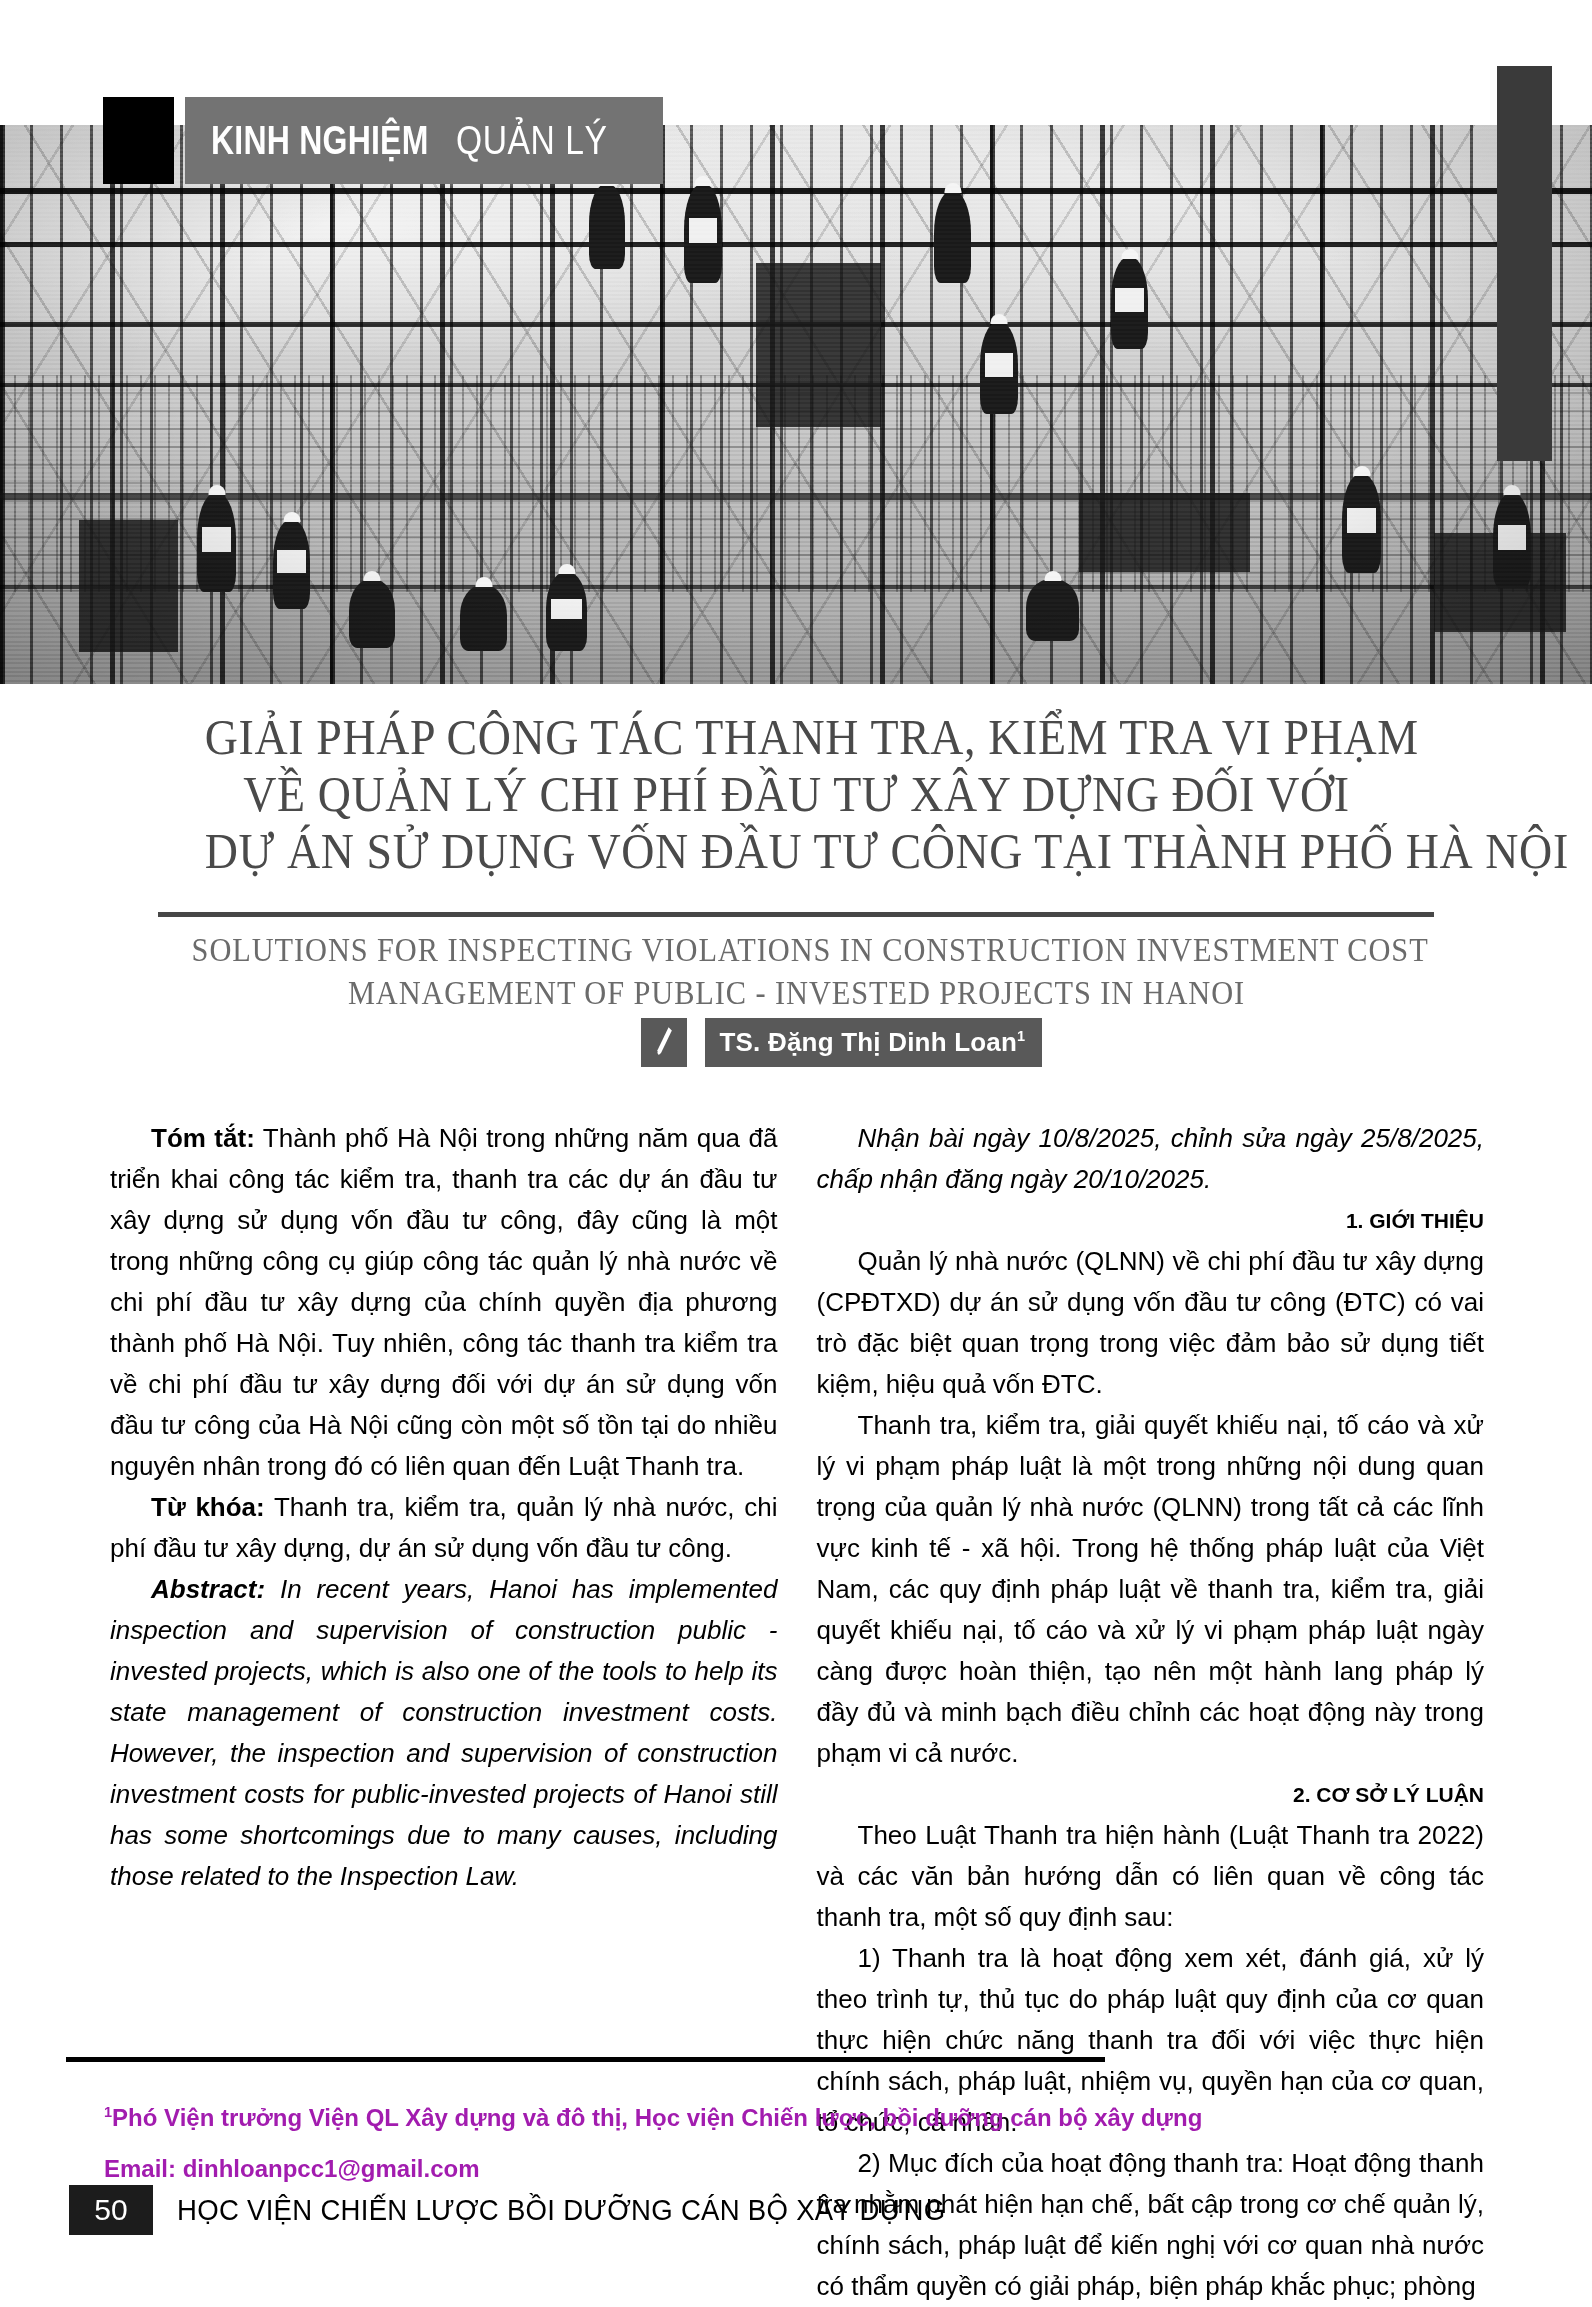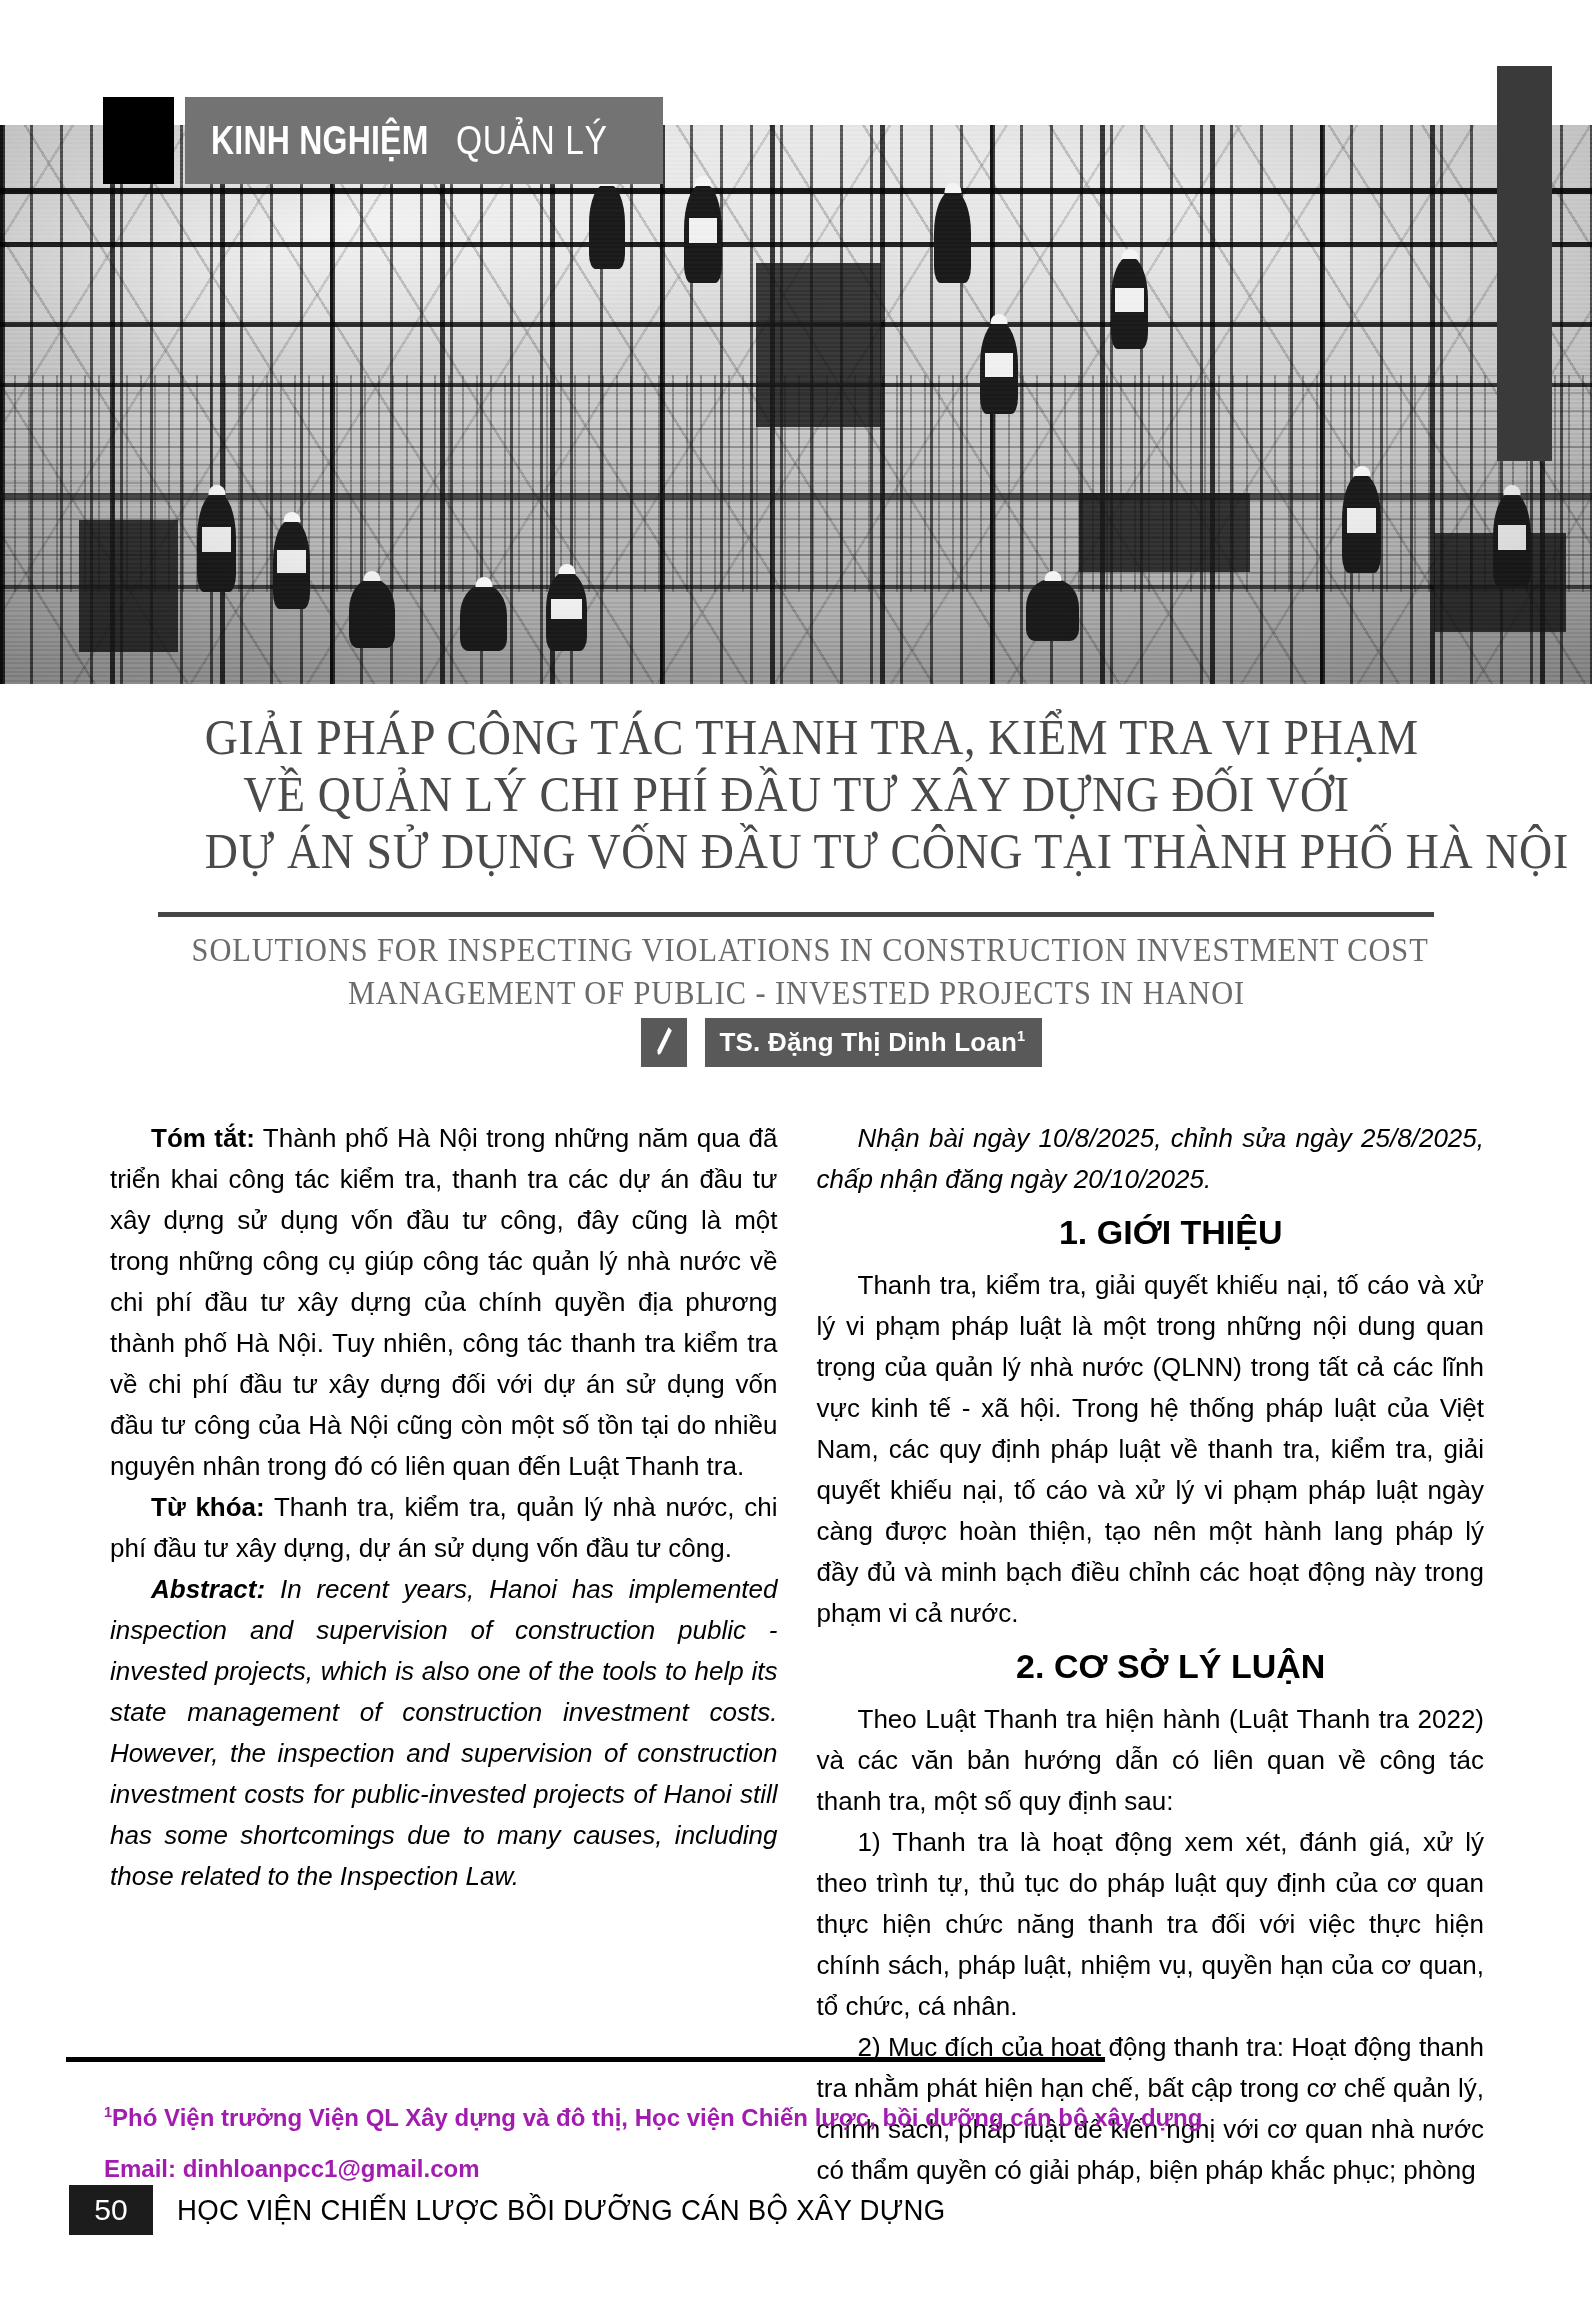--- a/index.html
+++ b/index.html
@@ -162,22 +162,22 @@
   .col{width:668px;}
   .col p{
     margin:0;font-size:26px;line-height:41px;color:#000;
     text-align:justify;text-justify:inter-word;
     font-family:"Liberation Sans", sans-serif;
   }
   .col p.indent{text-indent:41px;}
   .col p.ital{font-style:italic;}
   .col b{font-weight:700;}
   .col .h2{
-    font-weight:700;font-size:34px;line-height:41px;text-indent:41px;
-    margin:12px;text-align:center;
+    font-weight:700;font-size:21px;line-height:41px;text-indent:41px;
+    margin:0;text-align:right;
   }
 
   
   #footnote-rule{
     position:absolute;left:66px;top:2057px;width:1039px;height:5.3px;background:#000;
   }
   #footnote{
     position:absolute;left:92px;top:2081px;width:1381px;
   }
   #footnote p{
@@ -270,20 +270,21 @@
 
   <div class="col">
     <p class="indent"><b>Tóm tắt:</b><span> Thành phố Hà Nội trong những năm qua đã triển khai công tác kiểm tra, thanh tra các dự án đầu tư xây dựng sử dụng vốn đầu tư công, đây cũng là một trong những công cụ giúp công tác quản lý nhà nước về chi phí đầu tư xây dựng của chính quyền địa phương thành phố Hà Nội. Tuy nhiên, công tác thanh tra kiểm tra về chi phí đầu tư xây dựng đối với dự án sử dụng vốn đầu tư công của Hà Nội cũng còn một số tồn tại do nhiều nguyên nhân trong đó có liên quan đến Luật Thanh tra.</span></p>
     <p class="indent"><b>Từ khóa:</b><span> Thanh tra, kiểm tra, quản lý nhà nước, chi phí đầu tư xây dựng, dự án sử dụng vốn đầu tư công.</span></p>
     <p class="indent ital"><b>Abstract:</b><span> In recent years, Hanoi has implemented inspection and supervision of construction public - invested projects, which is also one of the tools to help its state management of construction investment costs. However, the inspection and supervision of construction investment costs for public-invested projects of Hanoi still has some shortcomings due to many causes, including those related to the Inspection Law.</span></p>
   </div>
 
   <div class="col">
     <p class="indent ital">Nhận bài ngày 10/8/2025, chỉnh sửa ngày 25/8/2025, chấp nhận đăng ngày 20/10/2025.</p>
     <p class="h2">1. GIỚI THIỆU</p>
+    <p class="indent">Quản lý nhà nước (QLNN) về chi phí đầu tư xây dựng (CPĐTXD) dự án sử dụng vốn đầu tư công (ĐTC) có vai trò đặc biệt quan trọng trong việc đảm bảo sử dụng tiết kiệm, hiệu quả vốn ĐTC.</p>
     <p class="indent">Thanh tra, kiểm tra, giải quyết khiếu nại, tố cáo và xử lý vi phạm pháp luật là một trong những nội dung quan trọng của quản lý nhà nước (QLNN) trong tất cả các lĩnh vực kinh tế - xã hội. Trong hệ thống pháp luật của Việt Nam, các quy định pháp luật về thanh tra, kiểm tra, giải quyết khiếu nại, tố cáo và xử lý vi phạm pháp luật ngày càng được hoàn thiện, tạo nên một hành lang pháp lý đầy đủ và minh bạch điều chỉnh các hoạt động này trong phạm vi cả nước.</p>
     <p class="h2">2. CƠ SỞ LÝ LUẬN</p>
     <p class="indent">Theo Luật Thanh tra hiện hành (Luật Thanh tra 2022) và các văn bản hướng dẫn có liên quan về công tác thanh tra, một số quy định sau:</p>
     <p class="indent">1) Thanh tra là hoạt động xem xét, đánh giá, xử lý theo trình tự, thủ tục do pháp luật quy định của cơ quan thực hiện chức năng thanh tra đối với việc thực hiện chính sách, pháp luật, nhiệm vụ, quyền hạn của cơ quan, tổ chức, cá nhân.</p>
     <p class="indent">2) Mục đích của hoạt động thanh tra: Hoạt động thanh tra nhằm phát hiện hạn chế, bất cập trong cơ chế quản lý, chính sách, pháp luật để kiến nghị với cơ quan nhà nước có thẩm quyền có giải pháp, biện pháp khắc phục; phòng</p>
   </div>
 
 </div>
 
 <div id="footnote-rule"></div>

